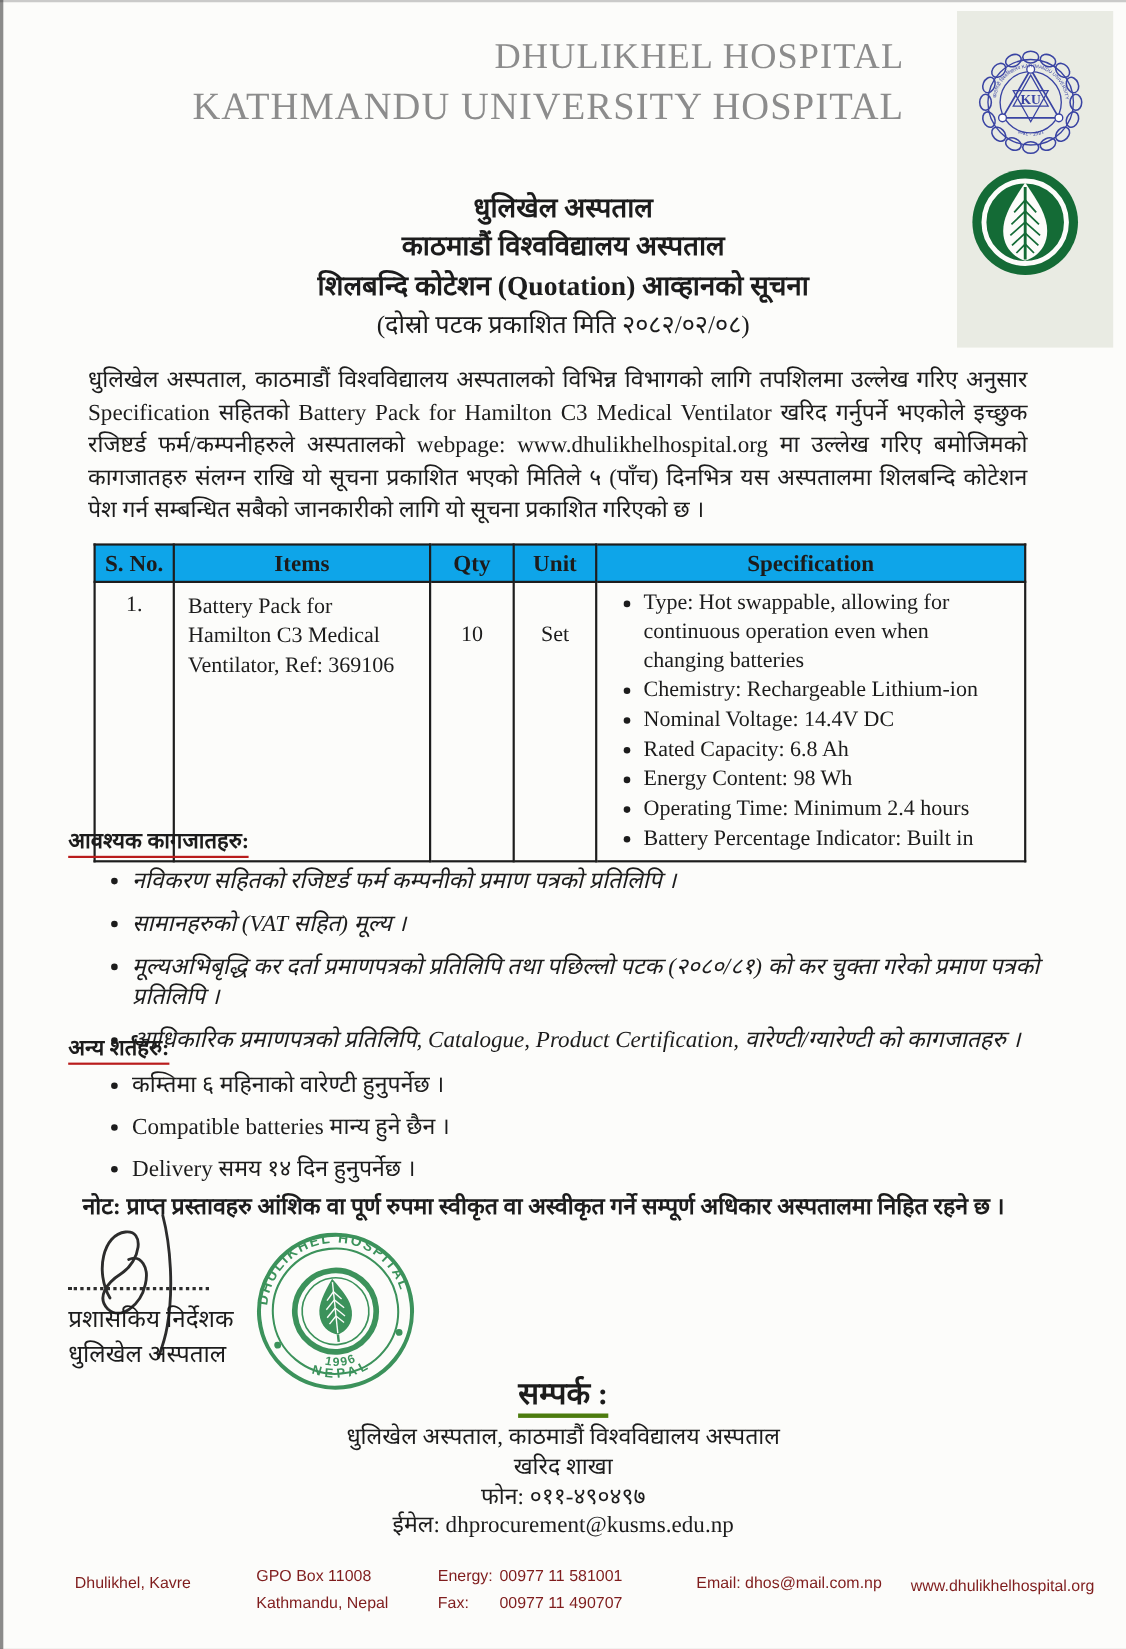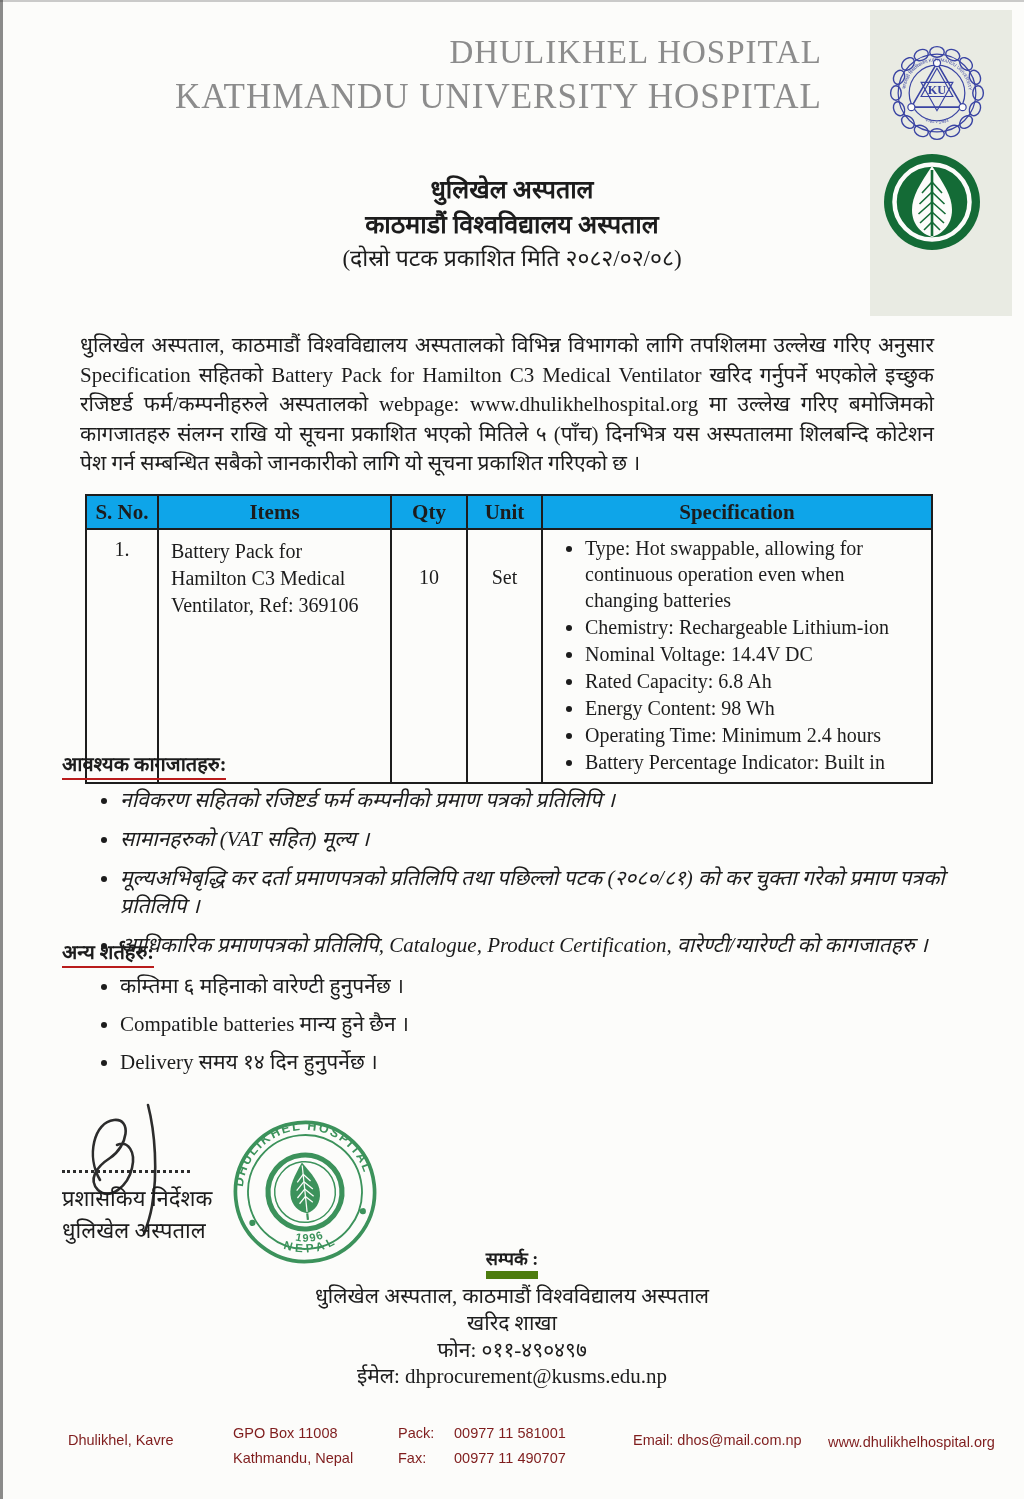--- a/index.html
+++ b/index.html
@@ -55,21 +55,21 @@
   
   .sig-svg { position:absolute; left:70px; top:1102px; }
   .sig-dots { position:absolute; left:62px; top:1158px; width:128px; height:12px; border-bottom:3px dotted #2d2d2d; }
   .sig-title { position:absolute; left:62px; top:1182px; font-size:22px; }
   .sig-org   { position:absolute; left:62px; top:1214px; font-size:22px; }
 
   .stamp { position:absolute; left:231px; top:1118px; transform:rotate(-6deg); opacity:.93; }
 
   
   .contact-block { position:absolute; top:1246px; left:7px; width:1010px; text-align:center; }
-  .contact-heading { display:inline-block; font-size:18px; font-weight:700; border-bottom:8px solid #4d7c0f; padding-bottom:1px; margin-bottom:4px; }
+  .contact-heading { display:inline-block; font-size:28px; font-weight:700; border-bottom:4px solid #4d7c0f; padding-bottom:1px; margin-bottom:4px; }
   .contact-line { font-size:21px; line-height:27px; }
   .contact-line.small { line-height:26px; }
 
   
   .footer-item { position:absolute; font-family:"Liberation Sans",sans-serif; font-size:14.5px; color:#7f1d1d; line-height:25px; }
   .f-loc { left:68px;  top:1428px; }
   .f-gpo { left:233px; top:1421px; }
   .f-tel { left:398px; top:1421px; }
   .f-tel .lbl { display:inline-block; width:56px; }
   .f-email { left:633px; top:1428px; }
@@ -141,20 +141,21 @@
       <path d="M50,40 L37.5,52 M50,40 L62.5,52" stroke-width="1.6"></path>
       <path d="M50,50 L36.5,62 M50,50 L63.5,62" stroke-width="1.6"></path>
       <path d="M50,60 L38,71 M50,60 L62,71" stroke-width="1.6"></path>
       <path d="M50,70 L42,78 M50,70 L58,78" stroke-width="1.6"></path>
     </g>
   </svg>
 
   <div class="title-block">
     <div class="t1">धुलिखेल अस्पताल</div>
     <div class="t2">काठमाडौं विश्वविद्यालय अस्पताल</div>
+    <div class="t3">शिलबन्दि कोटेशन (Quotation) आव्हानको सूचना</div>
     <div class="t4">(दोस्रो पटक प्रकाशित मिति २०८२/०२/०८)</div>
   </div>
 
   <div class="intro">धुलिखेल अस्पताल, काठमाडौं विश्वविद्यालय अस्पतालको विभिन्न विभागको लागि तपशिलमा उल्लेख गरिए अनुसार Specification सहितको Battery Pack for Hamilton C3 Medical Ventilator खरिद गर्नुपर्ने भएकोले इच्छुक रजिष्टर्ड फर्म/कम्पनीहरुले अस्पतालको webpage: www.dhulikhelhospital.org मा उल्लेख गरिए बमोजिमको कागजातहरु संलग्न राखि यो सूचना प्रकाशित भएको मितिले ५ (पाँच) दिनभित्र यस अस्पतालमा शिलबन्दि कोटेशन पेश गर्न सम्बन्धित सबैको जानकारीको लागि यो सूचना प्रकाशित गरिएको छ ।</div>
 
   <table class="notice-table">
     <colgroup>
       <col style="width:72px">
         <col style="width:233px">
         <col style="width:76px">
@@ -199,20 +200,21 @@
     <li>आधिकारिक प्रमाणपत्रको प्रतिलिपि, Catalogue, Product Certification, वारेण्टी/ग्यारेण्टी को कागजातहरु ।</li>
   </ul>
 
   <div class="sec-heading terms-heading">अन्य शर्तहरु:</div>
   <ul class="doc-list terms-list">
     <li>कम्तिमा ६ महिनाको वारेण्टी हुनुपर्नेछ ।</li>
     <li>Compatible batteries मान्य हुने छैन ।</li>
     <li>Delivery समय १४ दिन हुनुपर्नेछ ।</li>
   </ul>
 
+  <div class="note-line">नोट: प्राप्त प्रस्तावहरु आंशिक वा पूर्ण रुपमा स्वीकृत वा अस्वीकृत गर्ने सम्पूर्ण अधिकार अस्पतालमा निहित रहने छ ।</div>
 
   <svg class="sig-svg" width="120" height="138" viewBox="0 0 120 138">
     <g fill="none" stroke="#1b1b1b" stroke-width="2.6" stroke-linecap="round" opacity=".92">
       <path d="M30,78 C16,54 24,20 44,18 C62,16 58,44 40,56 C26,65 18,78 28,88 C40,99 58,84 62,66 C66,50 58,38 47,43"></path>
       <path d="M78,3 C85,30 88,70 82,104 C80,116 77,124 74,132"></path>
     </g>
   </svg>
   <div class="sig-dots"></div>
   <div class="sig-title">प्रशासकिय निर्देशक</div>
   <div class="sig-org">धुलिखेल अस्पताल</div>
@@ -258,19 +260,19 @@
     <div class="contact-line small">फोन: ०११-४९०४९७</div>
     <div class="contact-line small">ईमेल: dhprocurement@kusms.edu.np</div>
   </div>
 
   <div class="footer-item f-loc">Dhulikhel, Kavre</div>
   <div class="footer-item f-gpo">
     <div>GPO Box 11008</div>
     <div>Kathmandu, Nepal</div>
   </div>
   <div class="footer-item f-tel">
-    <div><span class="lbl">Pack:</span><span>00977 11 581001</span></div>
+    <div><span class="lbl">Energy:</span><span>00977 11 581001</span></div>
     <div><span class="lbl">Fax:</span><span>00977 11 490707</span></div>
   </div>
   <div class="footer-item f-email"><span>Email:</span> <span>dhos@mail.com.np</span></div>
   <div class="footer-item f-web">www.dhulikhelhospital.org</div>
 
 </div>
 
 </body></html>

